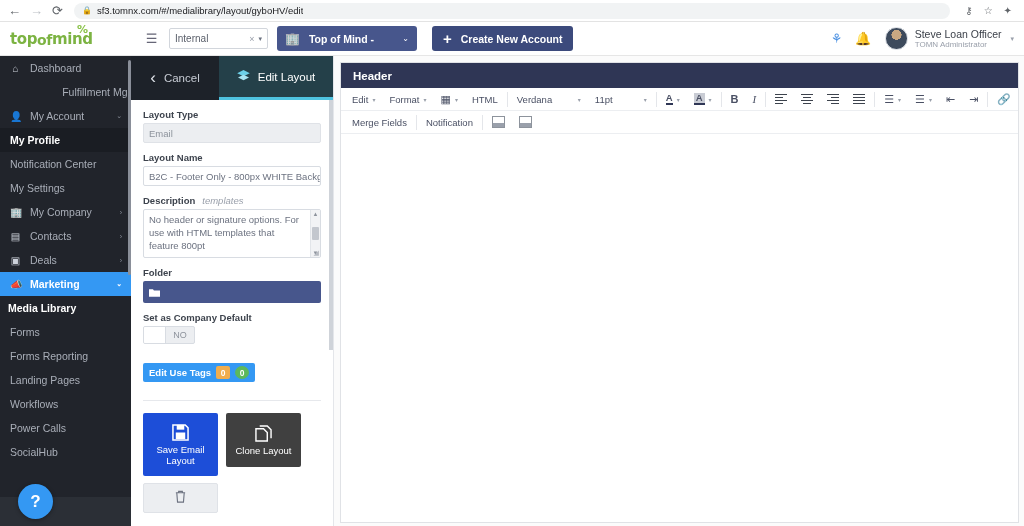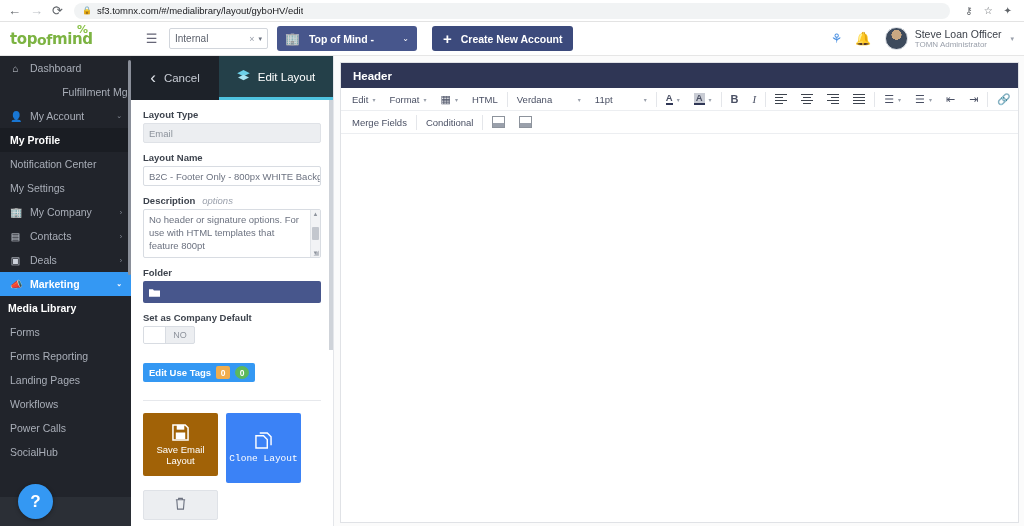--- a/index.html
+++ b/index.html
@@ -180,22 +180,22 @@
            display: flex; align-items: center; justify-content: center; font-weight: bold; padding: 0 3px; }
   .badge.orange { background: #f0ad4e; }
   .badge.green { background: #5cb85c; border-radius: 50%; width: 14px; }
   .divider { height: 1px; background: #e6e8ec; margin: 18px 0 12px 0; }
   .act-row { display: flex; gap: 8px; }
   .act-btn {
     width: 75px; height: 63px; border-radius: 2px; color: #fff; cursor: pointer;
     display: flex; flex-direction: column; align-items: center; justify-content: center;
     gap: 3px; font-size: 9.5px; text-align: center; line-height: 11px;
   }
-  .act-btn.blue { background: #a16207; }
-  .act-btn.navy { background: #3b82f6; height: 70px; font-family: Liberation Mono, monospace; }
+  .act-btn.blue { background: #1d4ed8; }
+  .act-btn.navy { background: #404040; height: 54px; }
   .act-btn .gly { font-size: 18px; }
   .del-btn {
     width: 75px; height: 30px; margin-top: 7px; background: #eceef1;
     border: 1px solid #dfe2e7; border-radius: 2px; display: flex;
     align-items: center; justify-content: center; color: #6c7280;
     font-size: 14px; cursor: pointer;
   }
   .panel-scroll {
     position: absolute; right: 0; top: 44px; width: 4px; height: 250px; background: #cfd3d9;
   }
@@ -384,21 +384,21 @@
         <div class="inp readonly">Email</div>
       </div>
 
       <div class="fld-group">
         <div class="fld-label">Layout Name</div>
         <div class="inp">B2C - Footer Only - 800px WHITE Backgro</div>
       </div>
 
       <div class="fld-group">
         <div class="fld-label">
-          <span>Description</span><span class="opt">options</span>
+          <span>Description</span><span class="opt">templates</span>
         </div>
         <div class="ta-wrap">
           <div class="ta-text">No header or signature options. For use with HTML templates that feature 800pt</div>
           <div class="ta-sb">
             <span class="ar">▲</span>
             <div class="thumb"></div>
             <span class="ar">▼</span>
           </div>
           <span class="ta-grip">◢</span>
         </div>
@@ -562,21 +562,21 @@
           <span class="tb-ico">🔗</span>
         </div>
       </div>
 
       <div class="tb-row">
         <div class="tb-item">
           <span>Merge Fields</span>
         </div>
         <div class="tb-sep"></div>
         <div class="tb-item">
-          <span>Conditional</span>
+          <span>Notification</span>
         </div>
         <div class="tb-sep"></div>
         <div class="tb-item">
           <span class="img-btn"></span>
         </div>
         <div class="tb-item">
           <span class="img-btn"></span>
         </div>
       </div>
 

